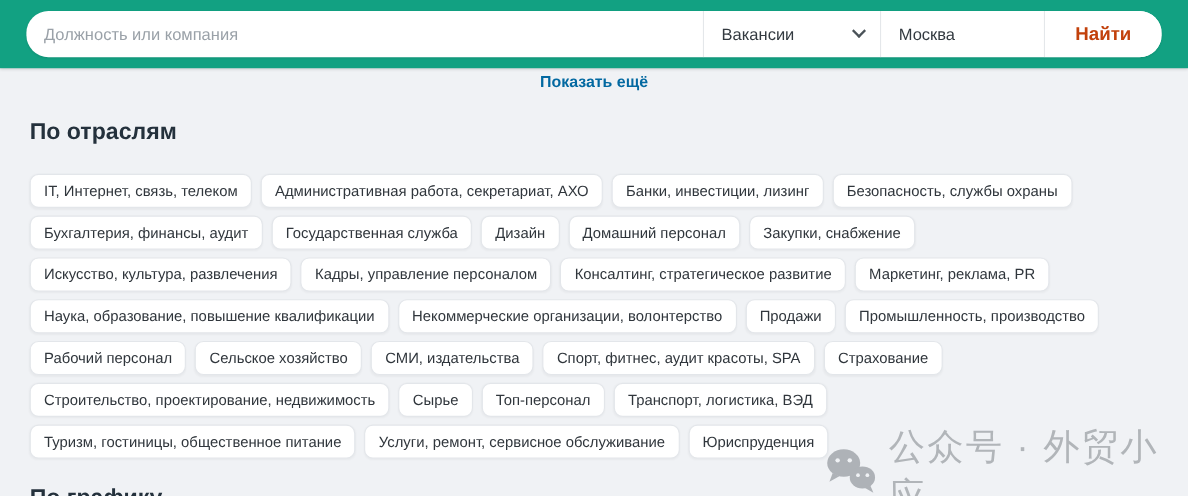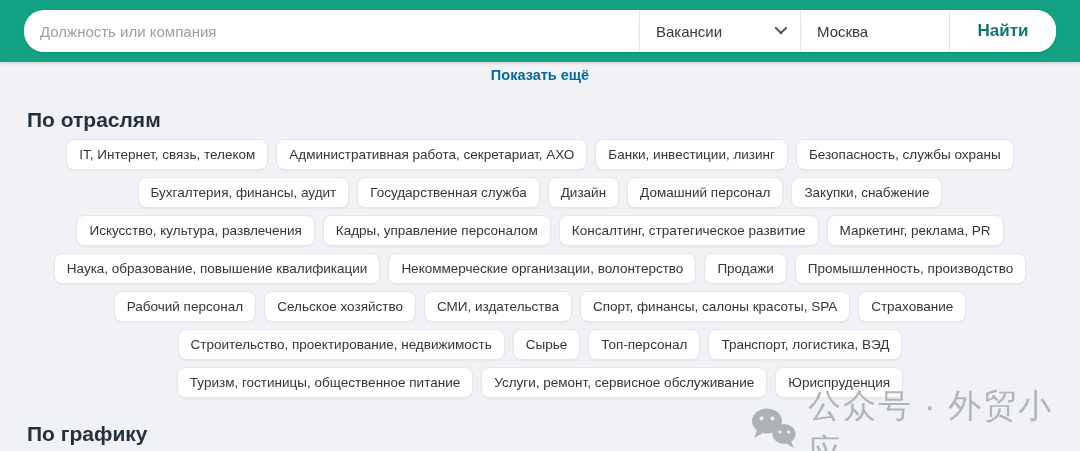--- a/index.html
+++ b/index.html
@@ -56,21 +56,21 @@
     border-right: 2px solid #4a5258;
     border-bottom: 2px solid #4a5258;
     transform: rotate(45deg) translateY(-2px);
     margin-top: -4px;
   }
   .city-input { width: 148px; padding: 0 16px; }
   .find-button {
     width: 106px;
     border: none;
     background: #ffffff;
-    color: #0f766e;
+    color: #c2410c;
     font-family: "Liberation Sans", sans-serif;
     font-size: 17px;
     font-weight: bold;
     cursor: pointer;
   }
 
   
   .show-more-row { text-align: center; padding-top: 4px; }
   .show-more {
     display: inline-block;
@@ -83,25 +83,24 @@
 
   
   .content { padding: 0 27px; }
   .section-title {
     margin-top: 24px;
     font-size: 21px;
     font-weight: bold;
     color: #24313c;
   }
   .chip-list {
-    margin-top: 7px;
+    margin-top: 26px;
     display: flex;
     flex-wrap: wrap;
     gap: 7px 8px;
-    justify-content: center;
   }
   .chip {
     display: inline-block;
     background: #ffffff;
     border: 1px solid #e3e6ea;
     border-radius: 8px;
     padding: 6px 12px;
     font-size: 13.5px;
     color: #30363c;
     line-height: 17px;
@@ -166,21 +165,21 @@
         <span class="chip">Кадры, управление персоналом</span>
         <span class="chip">Консалтинг, стратегическое развитие</span>
         <span class="chip">Маркетинг, реклама, PR</span>
         <span class="chip">Наука, образование, повышение квалификации</span>
         <span class="chip">Некоммерческие организации, волонтерство</span>
         <span class="chip">Продажи</span>
         <span class="chip">Промышленность, производство</span>
         <span class="chip">Рабочий персонал</span>
         <span class="chip">Сельское хозяйство</span>
         <span class="chip">СМИ, издательства</span>
-        <span class="chip">Спорт, финансы, салоны красоты, SPA</span>
+        <span class="chip">Спорт, фитнес, аудит красоты, SPA</span>
         <span class="chip">Страхование</span>
         <span class="chip">Строительство, проектирование, недвижимость</span>
         <span class="chip">Сырье</span>
         <span class="chip">Топ-персонал</span>
         <span class="chip">Транспорт, логистика, ВЭД</span>
         <span class="chip">Туризм, гостиницы, общественное питание</span>
         <span class="chip">Услуги, ремонт, сервисное обслуживание</span>
         <span class="chip">Юриспруденция</span>
       </div>
   </div>

